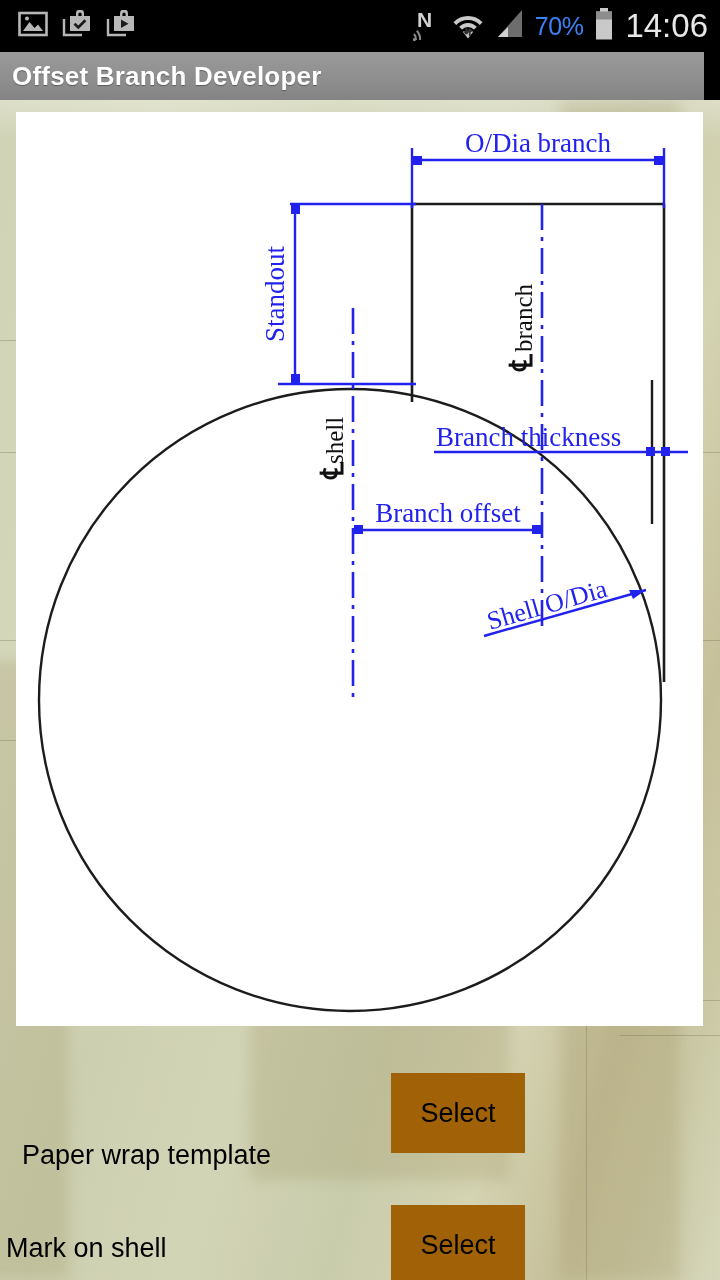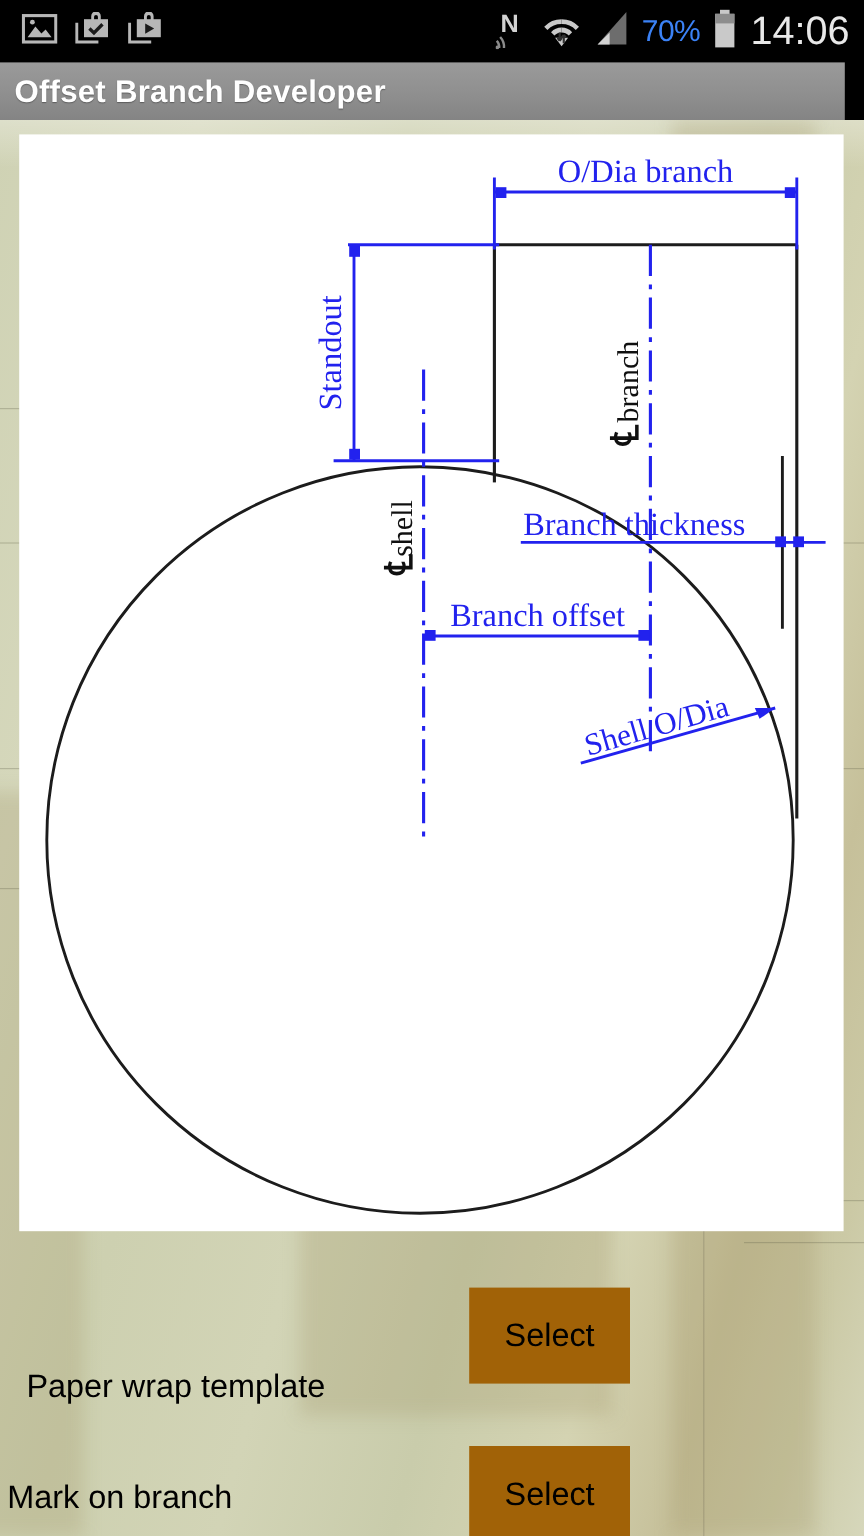--- a/index.html
+++ b/index.html
@@ -329,17 +329,17 @@
 
     </svg>
   </div>
 
   <div>
     <span class="opt-label" style="left:22px; top:1100px;margin-top:40px;">Paper wrap template</span>
     <button class="select-btn" style="left:391px; top:1073px; width:134px; height:80px;">Select</button>
   </div>
 
   <div>
-    <span class="opt-label" style="left:6px; top:1233px;">Mark on branch</span>
+    <span class="opt-label" style="left:6px; top:1233px;">Mark on shell</span>
     <button class="select-btn" style="left:391px; top:1205px; width:134px; height:80px;">Select</button>
   </div>
 
 </div>
 
 </body></html>

